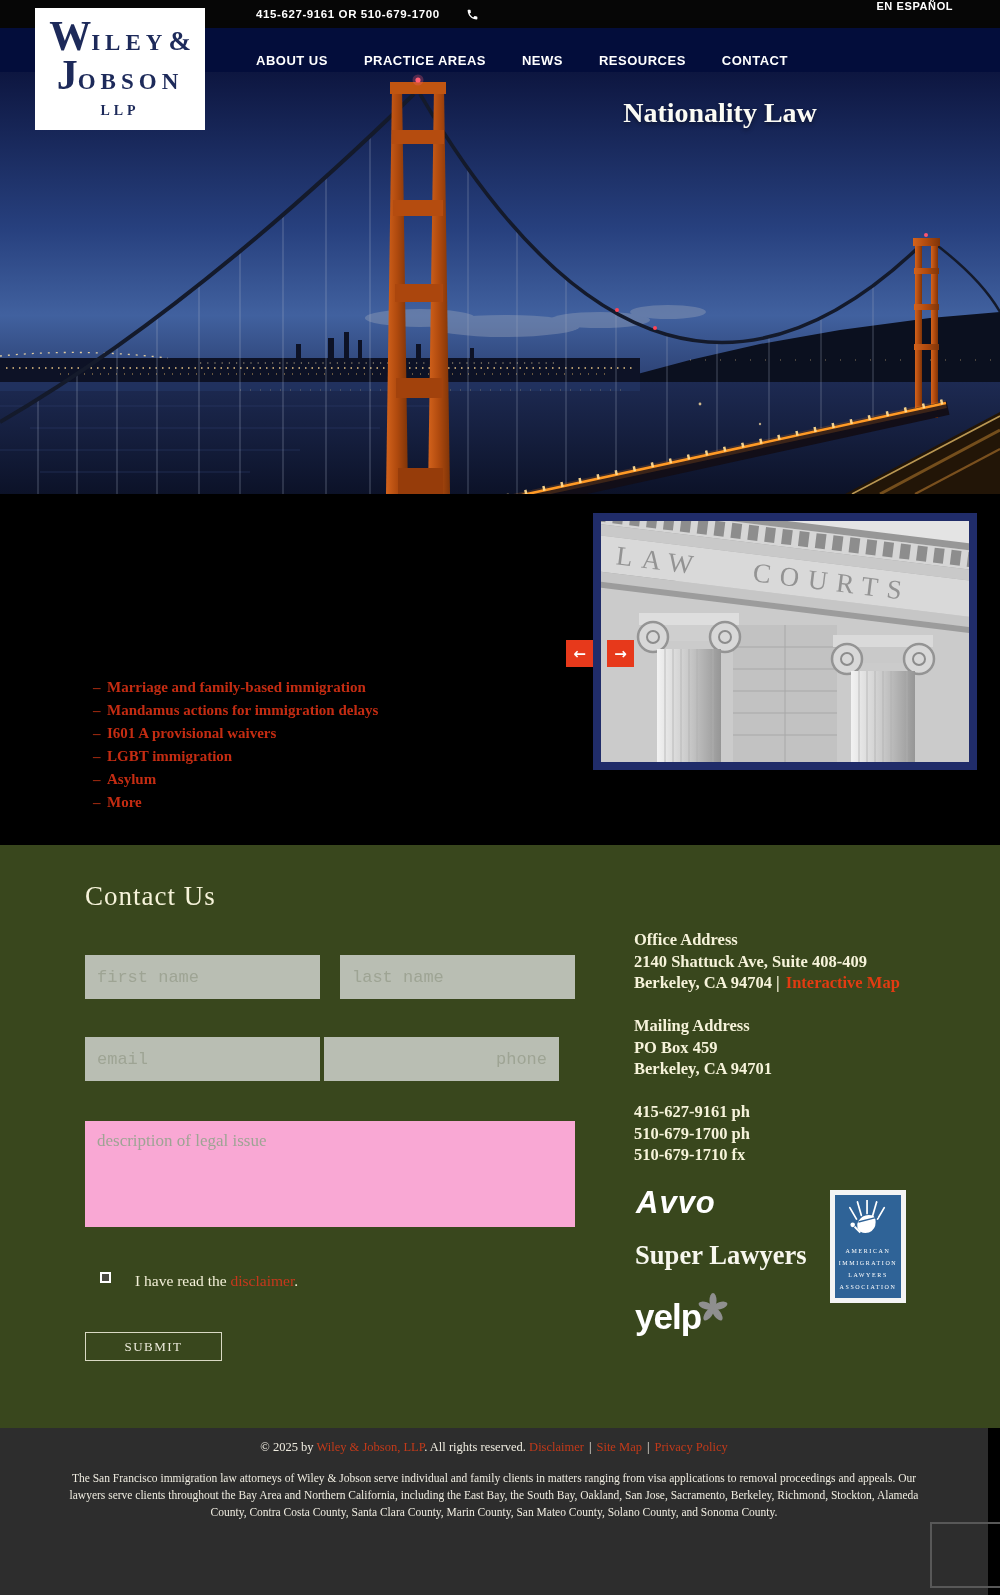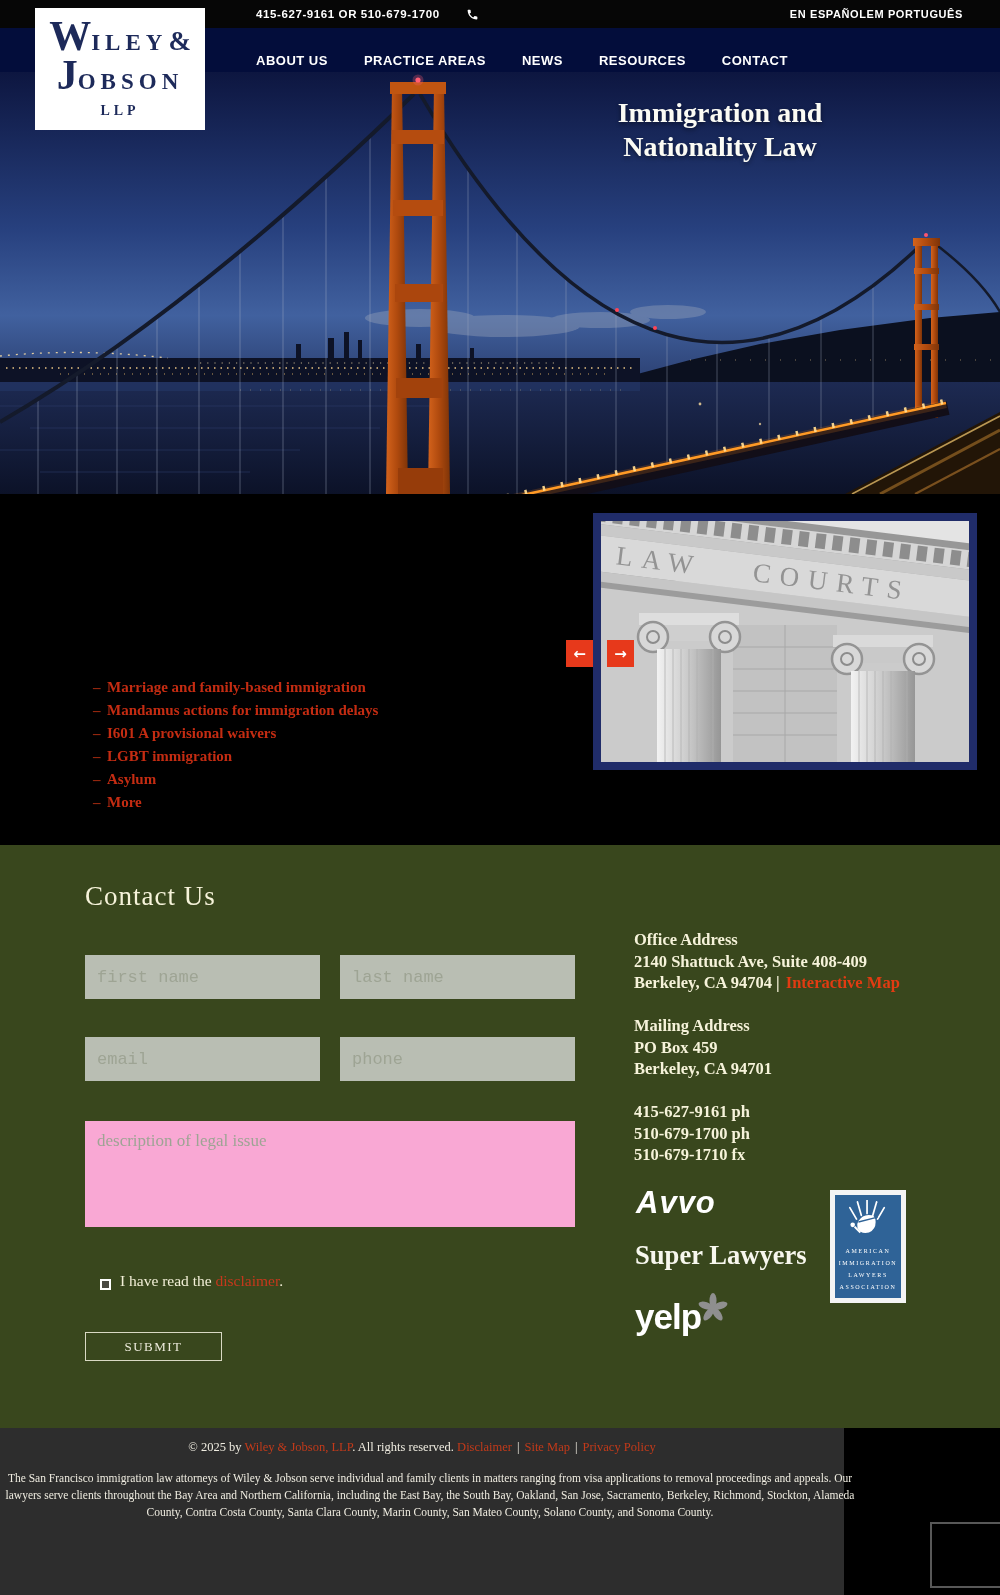--- a/index.html
+++ b/index.html
@@ -4,22 +4,22 @@
 <style>
   html,body{margin:0;padding:0;}
   body{width:1000px;height:1595px;position:relative;background:#000;overflow:hidden;
        font-family:"Liberation Serif",serif;}
 
   
   .topbar{position:absolute;left:0;top:0;width:1000px;height:28px;background:#060606;}
   .topbar-phones{position:absolute;left:256px;top:0;height:28px;display:flex;align-items:center;gap:26px;
        color:#fff;font-family:"Liberation Sans",sans-serif;font-size:11.5px;font-weight:bold;letter-spacing:.6px;}
   .phone-svg{width:13px;height:13px;fill:#fff;display:block;}
-  .topbar-langs{position:absolute;right:37px;top:0;height:28px;display:flex;align-items:center;
-       color:#fff;font-family:"Liberation Sans",sans-serif;font-size:11px;font-weight:bold;letter-spacing:.6px;}
+  .topbar-langs{position:absolute;right:37px;top:0;height:28px;display:flex;align-items:center;gap:20px;
+       color:#fff;font-family:"Liberation Sans",sans-serif;font-size:11px;font-weight:bold;letter-spacing:.6px;flex-direction:column;}
   .lang-link{cursor:pointer;}
 
   
   .mainnav{position:absolute;left:0;top:28px;width:1000px;height:44px;background:#030d3b;
        display:flex;align-items:center;box-sizing:border-box;padding-left:256px;gap:36px;}
   .nav-item{color:#fff;font-family:"Liberation Sans",sans-serif;font-size:13px;font-weight:bold;
        letter-spacing:.5px;cursor:pointer;white-space:nowrap;margin-top:20px;}
 
   
   .logo-box{position:absolute;left:35px;top:8px;width:170px;height:122px;background:#fff;z-index:6;
@@ -53,25 +53,25 @@
   .arrow-next{left:607px;top:146px;}
 
   
   .green-section{position:absolute;left:0;top:845px;width:1000px;height:583px;background:#39471d;}
   .contact-heading{position:absolute;left:85px;top:36px;font-size:27px;font-weight:normal;
        color:#f6f3da;letter-spacing:1px;margin:0;}
   .field{position:absolute;height:44px;width:235px;background:#b9beb3;border:none;outline:none;
        padding:0 12px;box-sizing:border-box;font-family:Liberation Mono, monospace;font-size:17px;color:#7f1d1d;}
   .field::placeholder,.field-area::placeholder{color:#9fa;color:#9ea494;opacity:1;}
   .f-first{left:85px;top:110px;} .f-last{left:340px;top:110px;}
-  .f-email{left:85px;top:192px;} .f-phone{left:340px;top:192px;}
+  .f-email{left:85px;top:192px;} .f-phone{left:324px;top:192px;text-align:right;}
   .field-area{position:absolute;left:85px;top:276px;width:490px;height:106px;background:#f9a8d4;border:none;
        outline:none;resize:none;padding:10px 12px;box-sizing:border-box;
        font-family:"Liberation Serif",serif;font-size:17px;color:#5f6558;}
-  .disclaimer-row{position:absolute;left:100px;top:427px;display:flex;align-items:flex-end;gap:9px;
+  .disclaimer-row{position:absolute;left:100px;top:427px;display:flex;align-items:flex-start;gap:24px;
        color:#f3f0d8;font-size:15.5px;}
   .checkbox{position:relative;width:11px;height:11px;background:#fff;flex:0 0 auto;cursor:pointer;}
   .checkbox::after{content:"";position:absolute;left:2px;top:2px;width:7px;height:7px;background:#4a4a42;}
   .disclaimer-link{color:#c6381c;cursor:pointer;}
   .submit-btn{position:absolute;left:85px;top:487px;width:137px;height:29px;background:transparent;
        border:1px solid #d9d9c4;color:#eceadb;font-family:"Liberation Serif",serif;font-size:13px;
        letter-spacing:1.5px;cursor:pointer;}
 
   .info-col{position:absolute;left:634px;top:84px;color:#f6f3da;font-size:16.5px;font-weight:bold;line-height:21.5px;}
   .info-gap{height:21.5px;}
@@ -84,21 +84,21 @@
   .badge-aila{position:absolute;left:830px;top:345px;width:76px;height:113px;background:#f4f4f4;
        box-sizing:border-box;padding:5px;cursor:pointer;}
   .aila-inner{width:100%;height:100%;background:#2f6397;box-sizing:border-box;display:flex;
        flex-direction:column;align-items:center;padding-top:5px;}
   .aila-text{font-size:6px;letter-spacing:1.6px;color:#fff;line-height:9px;text-align:center;margin-top:3px;}
   .badge-yelp{position:absolute;left:635px;top:452px;display:flex;align-items:flex-start;cursor:pointer;}
   .yelp-text{color:#fff;font-family:"Liberation Sans",sans-serif;font-size:35px;font-weight:bold;letter-spacing:-1px;}
   .yelp-burst{margin-left:-3px;margin-top:-4px;}
 
   
-  .footer{position:absolute;left:0;top:1428px;width:844px;height:167px;background:#2d2d2d;
+  .footer{position:absolute;left:0;top:1428px;width:988px;height:167px;background:#2d2d2d;
        color:#efece0;text-align:center;}
   .footer-line1{padding-top:12px;font-size:12.5px;}
   .footer-link{color:#c23a1a;cursor:pointer;}
   .footer-sep{margin:0 5px;}
   .footer-desc{width:860px;margin:15px auto 0;font-size:11.5px;line-height:17px;}
   .ghost-box{position:absolute;left:930px;top:1522px;width:100px;height:62px;border:2px solid #585858;}
 </style>
 </head>
 <body>
 
@@ -239,21 +239,20 @@
       <rect x="398" y="396" width="45" height="26" fill="#963c0a"></rect>
     </g>
     <circle cx="418" cy="8" r="2.6" fill="#ff5c74"></circle>
     <circle cx="418" cy="8" r="5.5" fill="#ff5c74" opacity="0.28"></circle>
     <circle cx="617" cy="238" r="2" fill="#ff4456"></circle>
     <circle cx="655" cy="256" r="2" fill="#ff4456"></circle>
     <circle cx="700" cy="332" r="1.4" fill="#ffdf9e" opacity="0.8"></circle>
     <circle cx="760" cy="352" r="1.2" fill="#ffdf9e" opacity="0.7"></circle>
   </svg>
   <div class="hero-title">
-    <div>Immigration and</div>
     <div>Nationality Law</div>
   </div>
 </div>
 
 <div class="black-section">
   <ul class="practice-list">
     <li>Marriage and family-based immigration</li>
     <li>Mandamus actions for immigration delays</li>
     <li>I601 A provisional waivers</li>
     <li>LGBT immigration</li>

